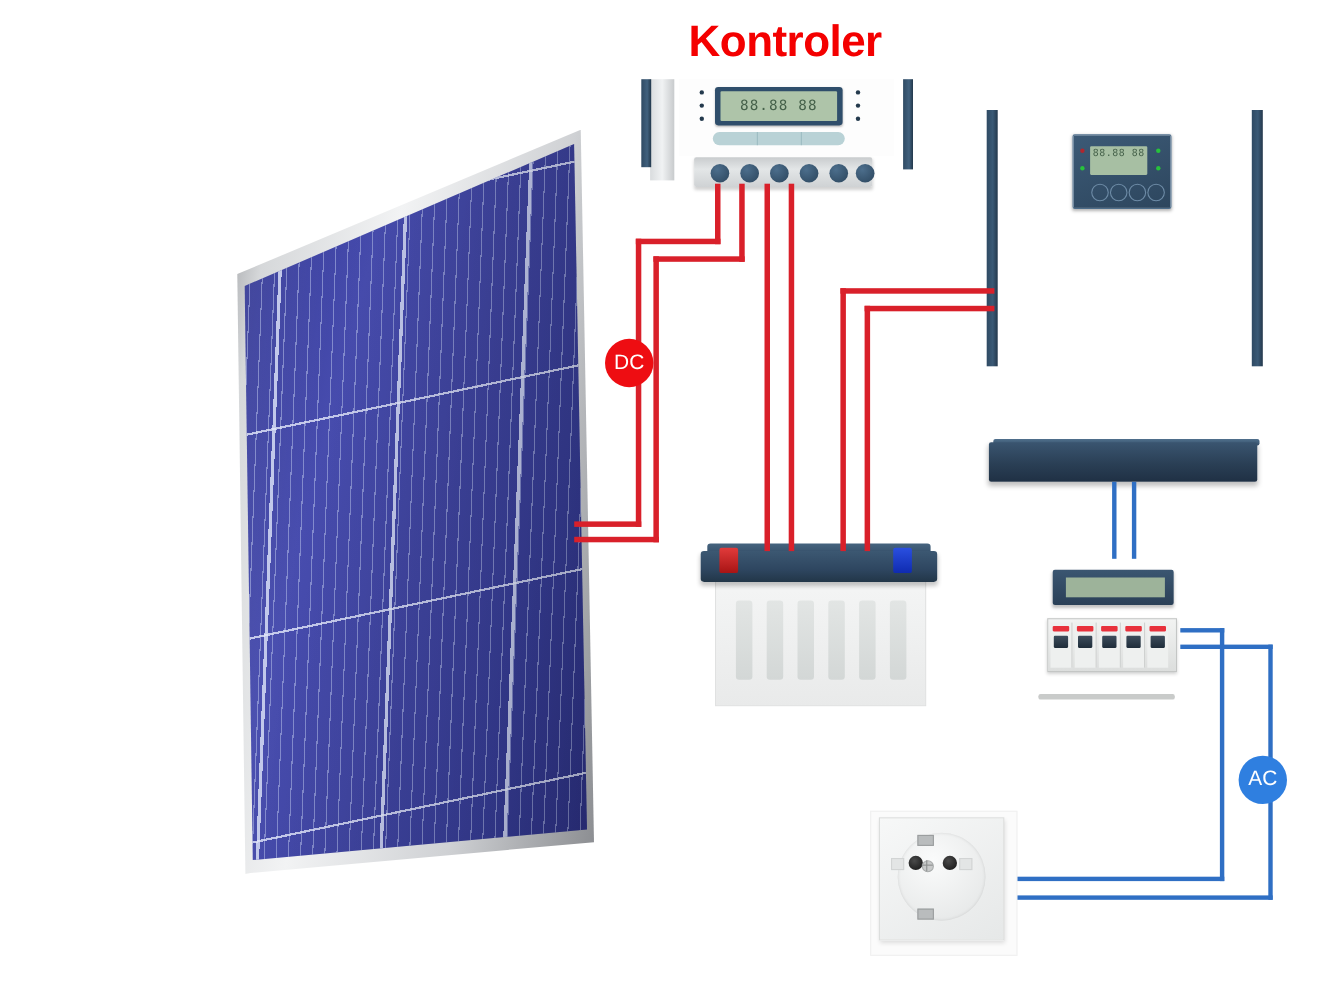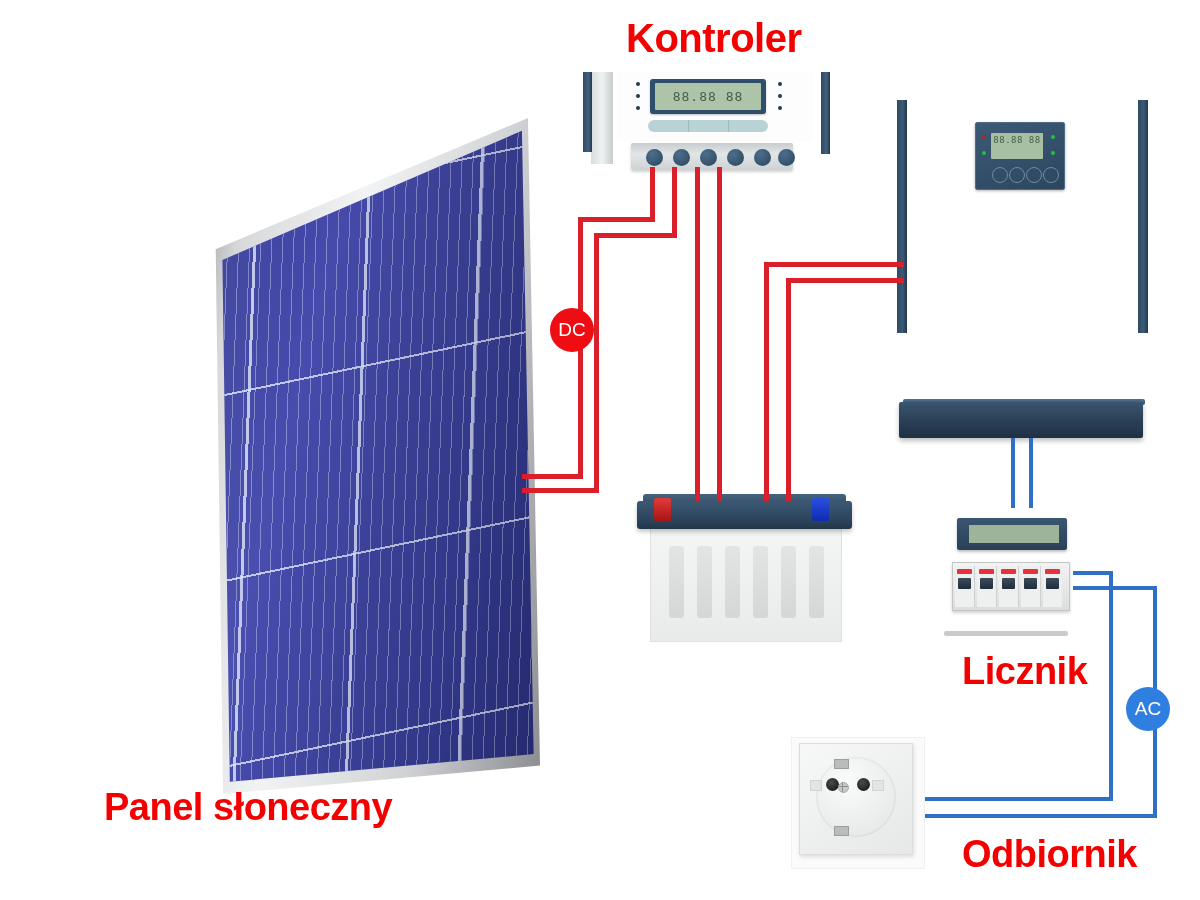--- a/index.html
+++ b/index.html
@@ -293,17 +293,14 @@
   <div class="wire wb" style="left:925px;top:814px;width:232px;height:4px;"></div>
 
   <div class="badge" id="badge-dc">
     <span>DC</span>
   </div>
   <div class="badge" id="badge-ac">
     <span>AC</span>
   </div>
 
   <div class="lbl" id="lbl-kontroler">Kontroler</div>
-  <div class="lbl" id="lbl-licznik">Licznik</div>
-  <div class="lbl" id="lbl-odbiornik">Odbiornik</div>
-  <div class="lbl" id="lbl-panel">Panel słoneczny</div>
 
 </div>
 
 </body></html>

